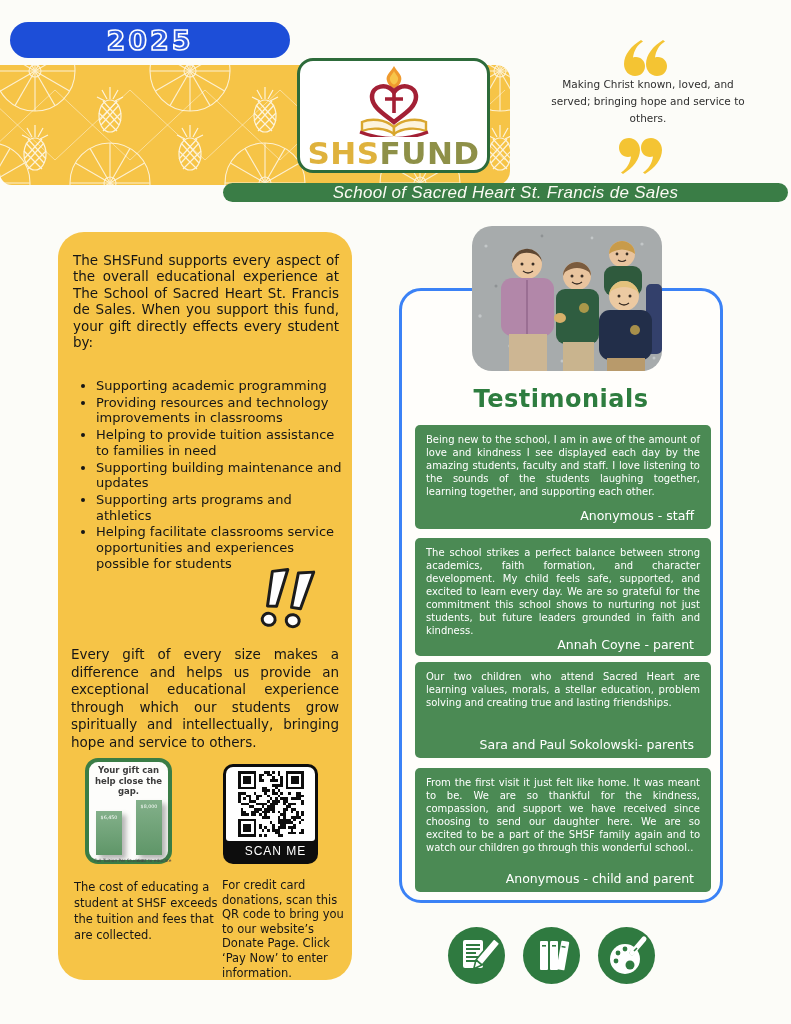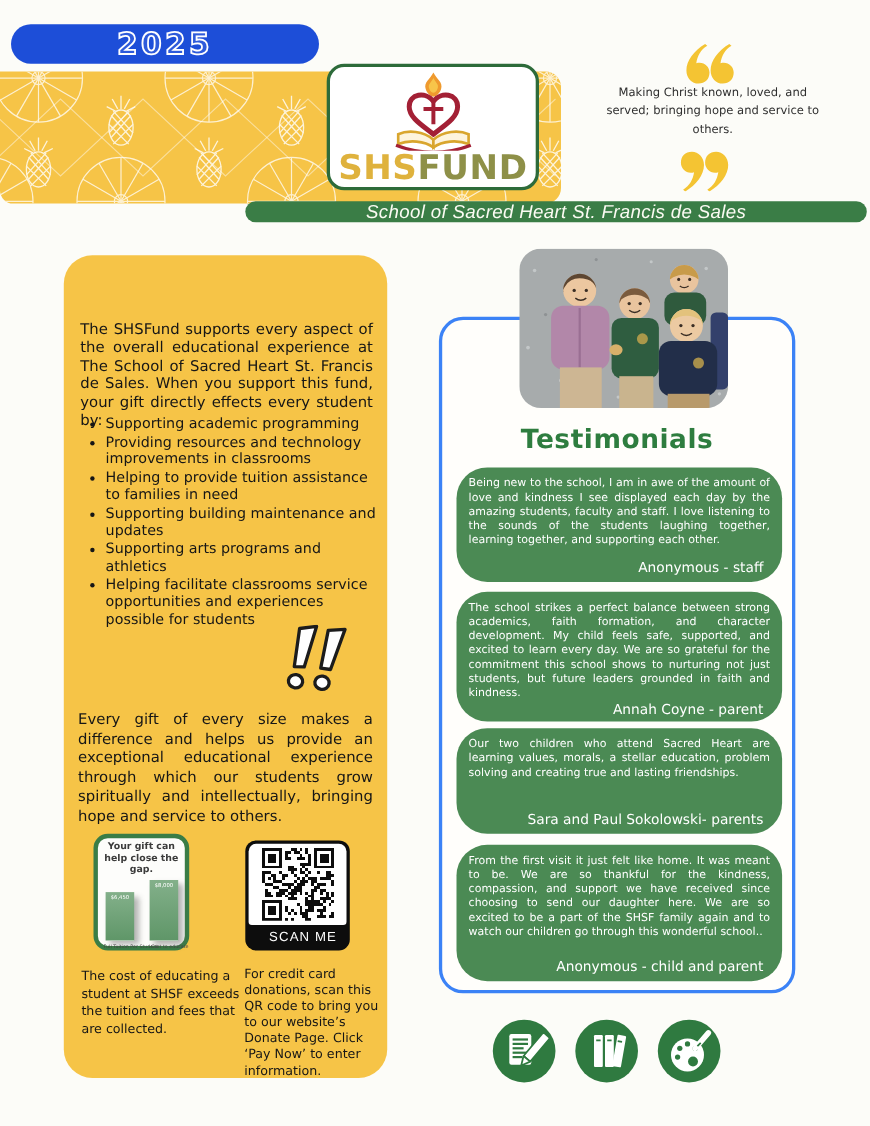--- a/index.html
+++ b/index.html
@@ -26,21 +26,21 @@
     font-size:10.5px; line-height:1.62; color:#2f2f2f; z-index:2; }
   .school-banner { position:absolute; left:223px; top:183px; width:565px; height:19px;
     background:#3a7d46; border-radius:17px; display:flex; align-items:center; justify-content:center; z-index:2; }
   .school-banner span { color:#fbfbf3; font-style:italic; font-size:17px; letter-spacing:0.3px;
     font-family:"Liberation Sans", sans-serif; }
 
   
   .left-col { position:absolute; left:58px; top:232px; width:294px; height:748px;
     background:#f6c447; border-radius:26px; z-index:1; }
   .intro { position:absolute; left:15px; top:20px; width:266px; font-size:13.5px; line-height:1.22;
-    text-align:justify; color:#161616;margin-top:40px; }
+    text-align:justify; color:#161616; }
   .bullets { position:absolute; left:24px; top:146px; width:262px; list-style:disc; padding-left:14px;
     font-size:13px; line-height:1.21; color:#161616; }
   .bullets li { margin-bottom:1px; }
   .doodle { position:absolute; left:198px; top:336px; }
   .impact { position:absolute; left:13px; top:414px; width:268px; font-size:13.5px; line-height:1.3;
     text-align:justify; color:#161616; }
   .gap-card { position:absolute; left:27px; top:526px; width:87px; height:106px; background:#fdfdfb;
     border:4px solid #3a7d46; border-radius:13px; padding:3px 3px 2px; }
   .gap-title { font-size:8.5px; font-weight:bold; color:#3c3c3c; text-align:center; line-height:1.25; }
   .bars { height:57px; display:flex; align-items:flex-end; justify-content:center; gap:14px; margin-top:1px; }
@@ -60,21 +60,21 @@
   .cost-note { position:absolute; left:16px; top:648px; width:150px; font-size:11.5px; line-height:1.38; color:#161616; }
   .qr-caption { position:absolute; left:164px; top:646px; width:127px; font-size:11.5px; line-height:1.27; color:#161616; }
 
   
   .photo { position:absolute; left:472px; top:226px; width:190px; height:145px; border-radius:20px;
     overflow:hidden; z-index:4; }
   .testimonials-box { position:absolute; left:399px; top:288px; width:324px; height:615px;
     background:#fffefb; border:3px solid #3b82f6; border-radius:22px; z-index:2; }
   .t-heading { position:absolute; left:0; right:0; top:94px; text-align:center; font-size:24px;
     font-weight:bold; letter-spacing:0.5px; color:#2e7d3f; }
-  .t-card { position:absolute; left:13px; width:296px; background:#4b8a54; border-radius:28px;
+  .t-card { position:absolute; left:13px; width:296px; background:#4b8a54; border-radius:5px;
     padding:8px 11px 6px; color:#ffffff; display:flex; flex-direction:column;
     justify-content:space-between; overflow:hidden; }
   .t-quote { font-size:10px; line-height:1.3; text-align:justify; }
   .t-attr { font-size:12.5px; text-align:right; padding-right:6px; }
   .c1 { top:134px; height:104px; }
   .c2 { top:247px; height:118px; }
   .c3 { top:371px; height:96px; }
   .c4 { top:477px; height:124px; }
 
   .icon-circle { position:absolute; top:927px; width:57px; height:57px; border-radius:50%;

